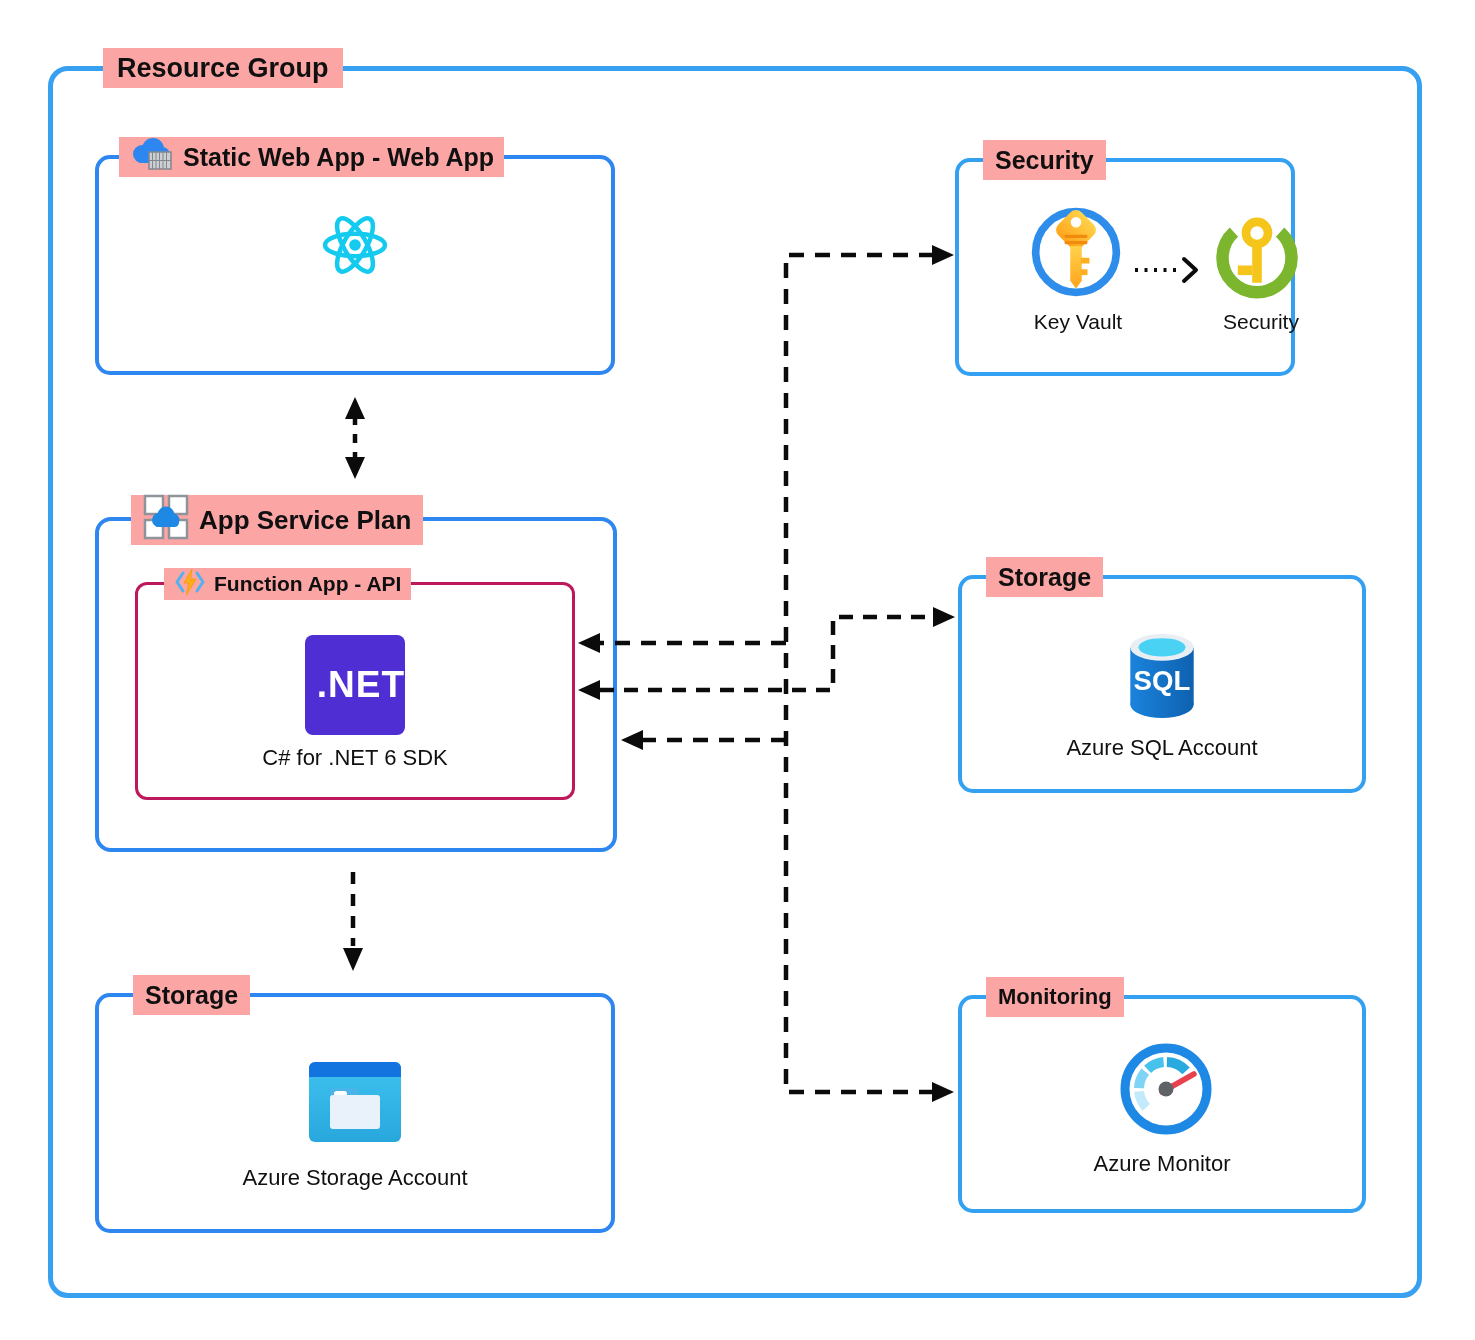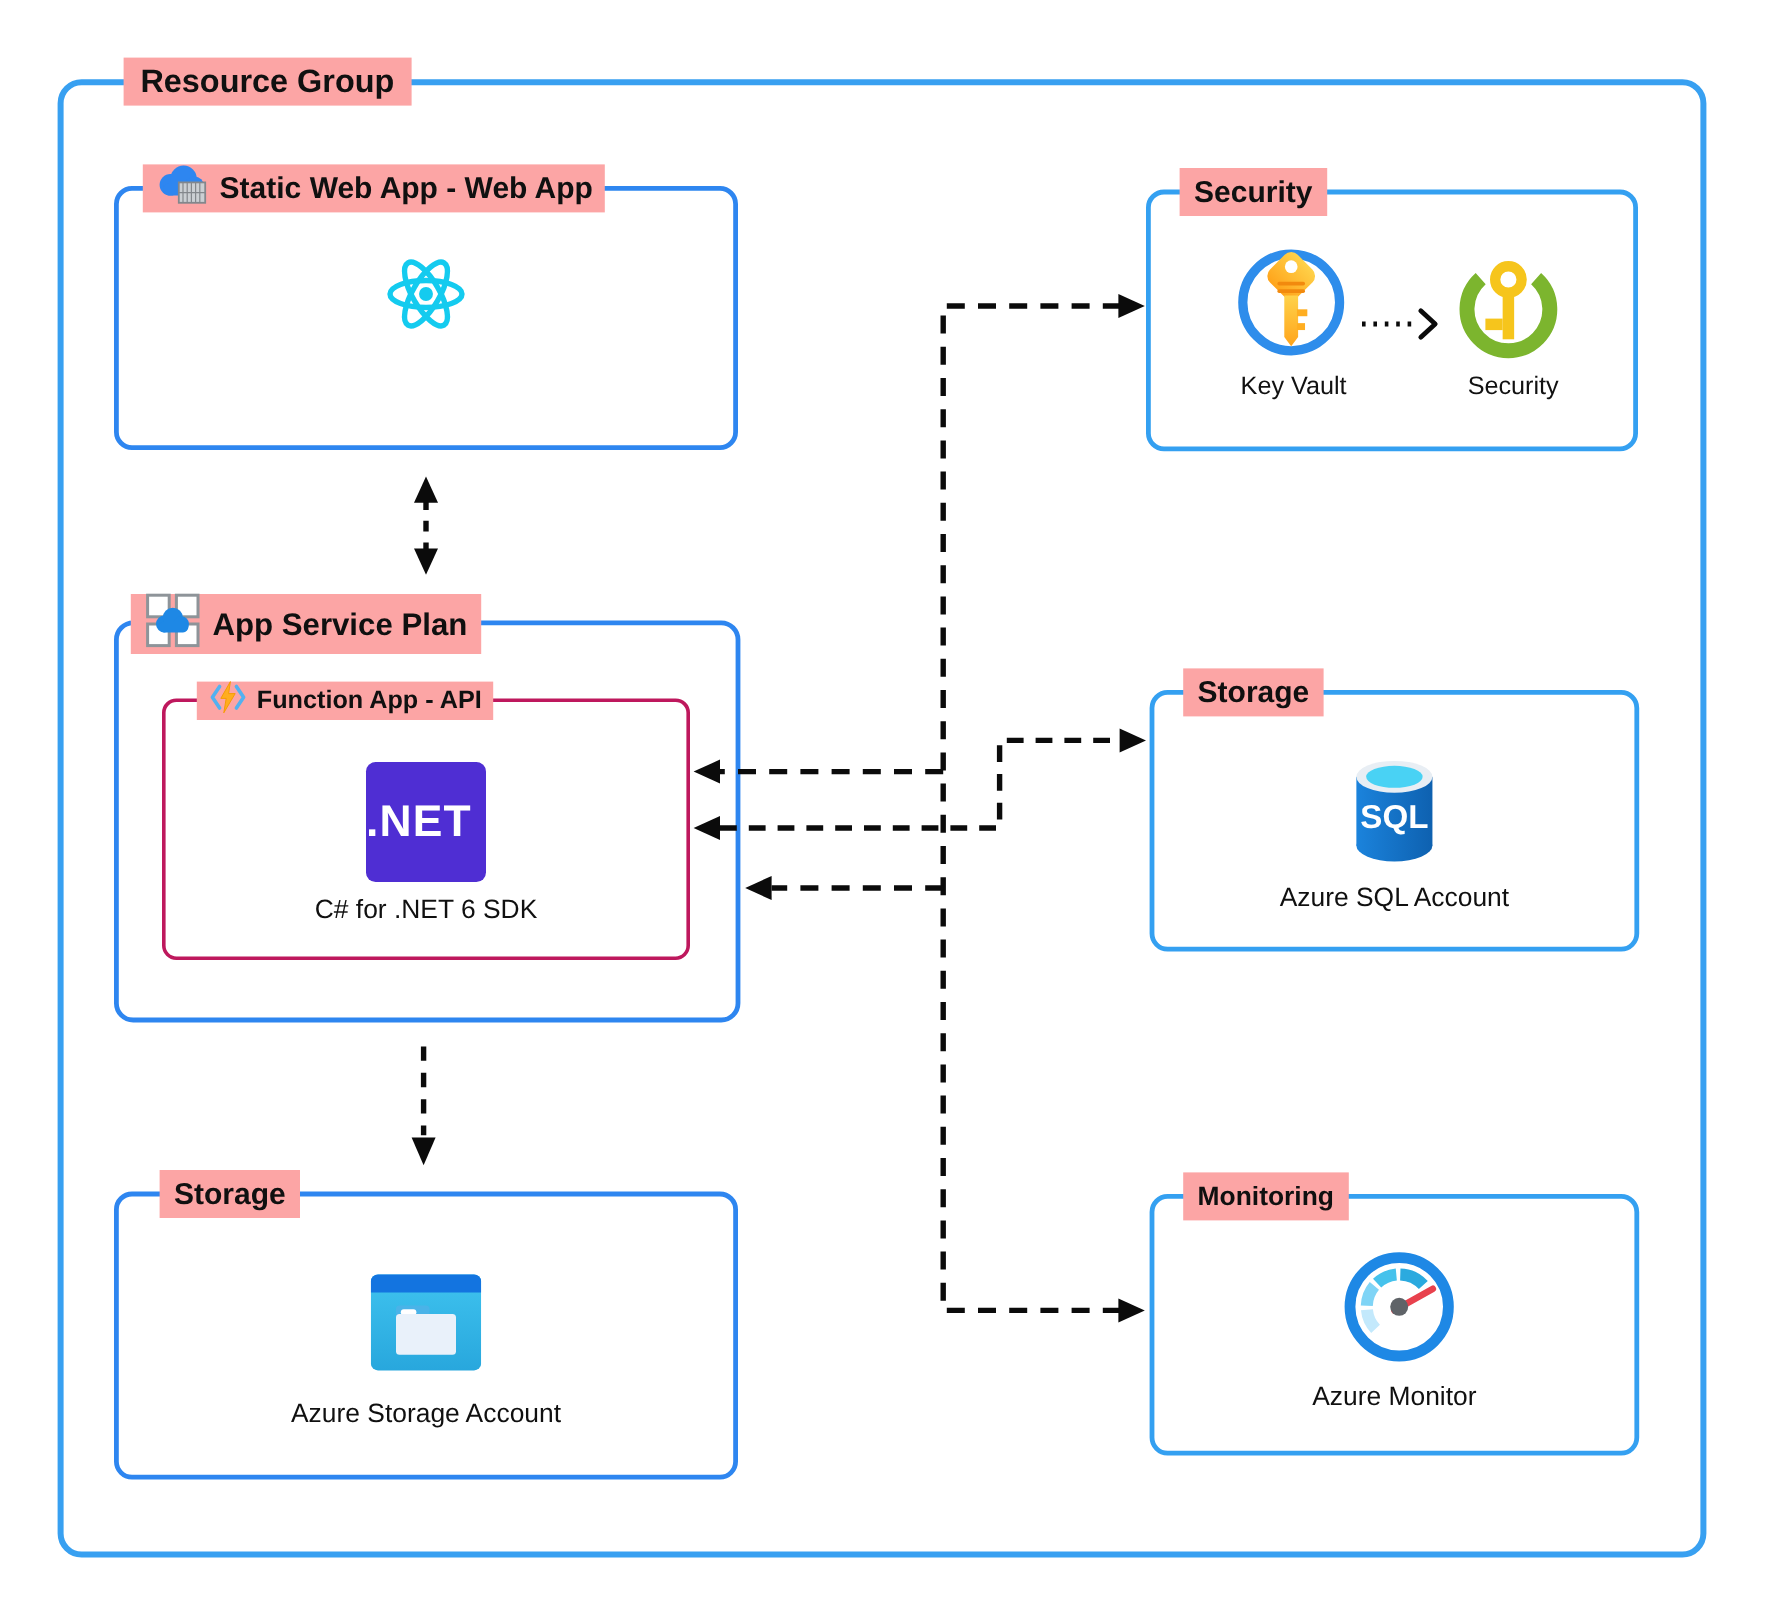--- a/index.html
+++ b/index.html
@@ -19,36 +19,36 @@
   .icon-wrap{position:absolute;z-index:2;}
   
   #rg{left:48px;top:66px;width:1374px;height:1232px;border:5px solid #38A0F1;border-radius:20px;}
   #rg>.box-label{left:50px;top:-23px;height:40px;line-height:40px;padding:0 14px;font-size:27px;}
   
   #swa{left:95px;top:155px;width:520px;height:220px;border:4px solid #2E86F0;border-radius:15px;}
   #swa>.box-label{left:20px;top:-22px;height:40px;padding:0 10px;gap:10px;font-size:25px;}
   #swa .react-svg{left:50%;transform:translateX(-50%);top:44px;}
   #swa .caption{top:158px;}
   
-  #security{left:955px;top:158px;width:410px;height:218px;border:4px solid #34A0F1;border-radius:15px;}
+  #security{left:955px;top:158px;width:340px;height:218px;border:4px solid #34A0F1;border-radius:15px;}
   #security>.box-label{left:24px;top:-22px;height:40px;padding:0 12px;font-size:25px;}
   .kv-icon{left:69px;top:42px;}
   .secrets-icon{left:252px;top:46px;}
   .kv-caption{left:29px;top:148px;width:180px;}
   .secrets-caption{left:212px;top:148px;width:180px;}
   .sec-caption{position:absolute;text-align:center;font-size:21px;z-index:2;}
   
   #asp{left:95px;top:517px;width:522px;height:335px;border:4px solid #2E86F0;border-radius:16px;}
-  #asp>.box-label{left:10px;top:-26px;height:50px;padding:0 12px;gap:10px;font-size:26px;}
+  #asp>.box-label{left:32px;top:-26px;height:50px;padding:0 12px;gap:10px;font-size:26px;}
   
   #fa{left:135px;top:582px;width:440px;height:218px;border:3px solid #be185d;border-radius:12px;}
   #fa>.box-label{left:26px;top:-17px;height:32px;padding:0 10px;gap:8px;font-size:21px;}
   .net-logo{
     position:absolute;left:167px;top:50px;width:100px;height:100px;border-radius:8px;
-    background:#4F2ED3;display:flex;align-items:center;justify-content:flex-start;
+    background:#4F2ED3;display:flex;align-items:center;justify-content:flex-end;
     color:#fff;font-size:37px;font-weight:700;z-index:2;letter-spacing:1px;
   }
   #fa .caption{top:160px;}
   
   #st-sql{left:958px;top:575px;width:408px;height:218px;border:4px solid #34A0F1;border-radius:15px;}
   #st-sql>.box-label{left:24px;top:-22px;height:40px;padding:0 12px;font-size:25px;}
   #st-sql .icon-wrap{left:158px;top:52px;}
   #st-sql .caption{top:156px;}
   
   #st-acct{left:95px;top:993px;width:520px;height:240px;border:4px solid #2E86F0;border-radius:15px;}

